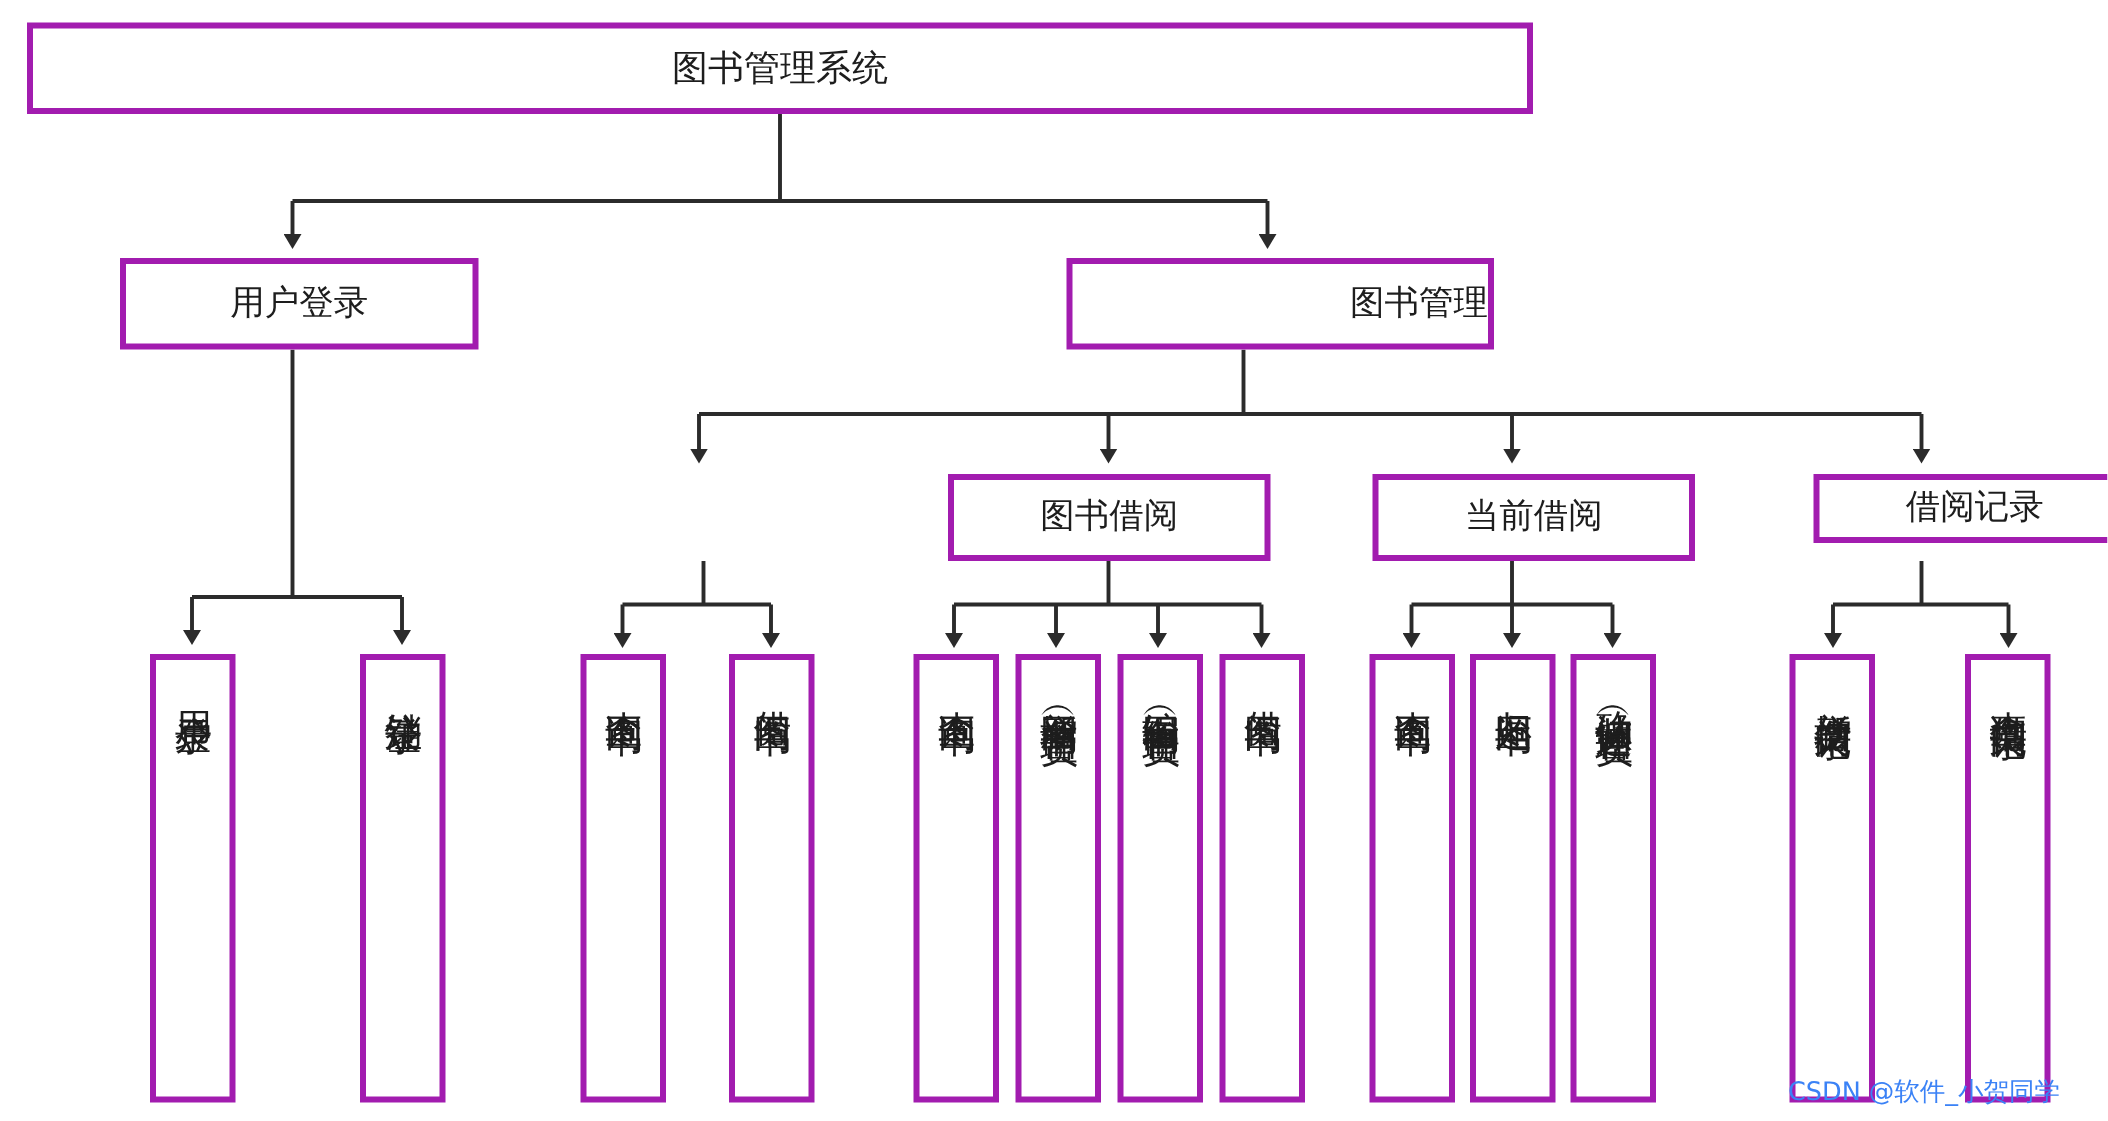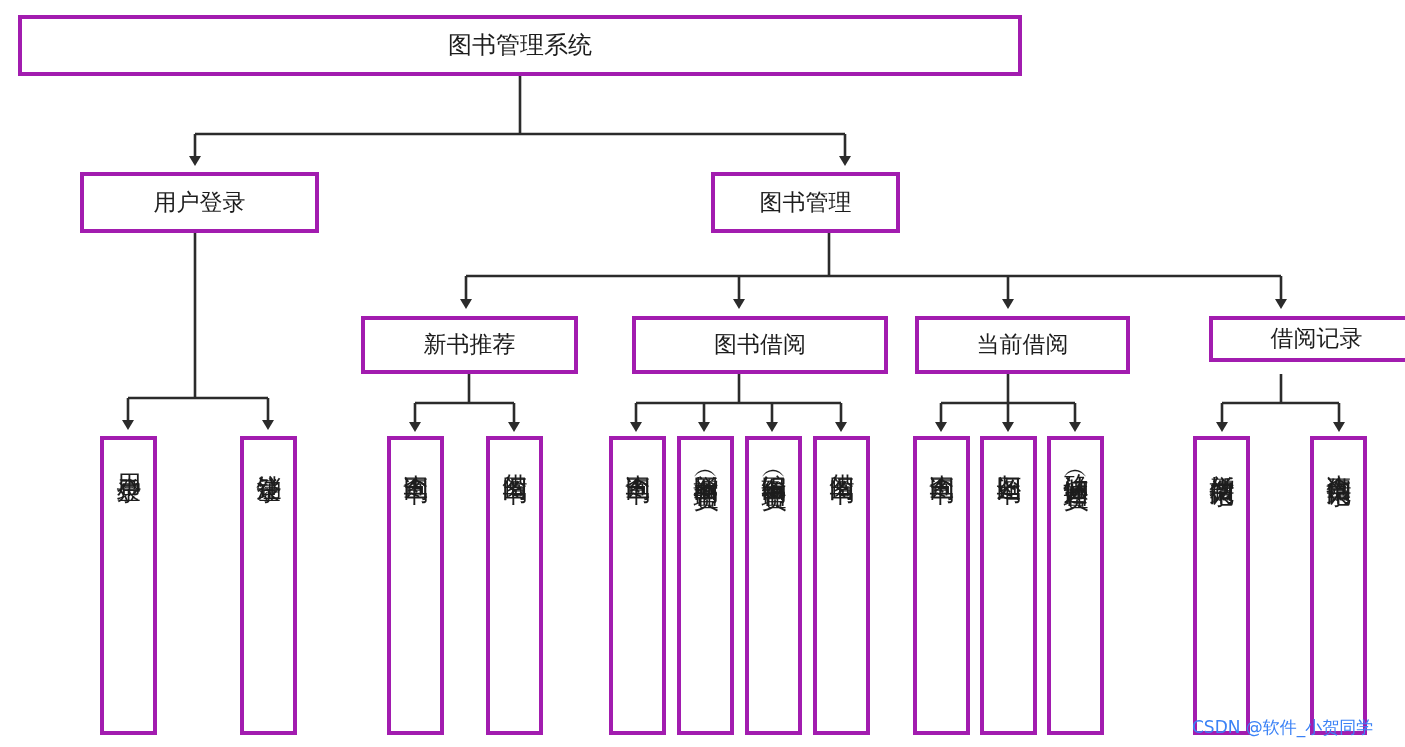--- a/index.html
+++ b/index.html
@@ -126,28 +126,25 @@
     </g>
   </svg>
 
   <div class="node root horizontal" style="left:18px; top:15px; width:1004px; height:61px;">
     <span class="node-label">图书管理系统</span>
   </div>
 
   <div class="node horizontal" style="left:80px; top:172px; width:239px; height:61px;">
     <span class="node-label">用户登录</span>
   </div>
-  <div class="node horizontal" style="left:711px; top:172px; width:189px; height:61px;">
+  <div class="node horizontal" style="left:711px; top:172px; width:285px; height:61px;justify-content:flex-end;">
     <span class="node-label">图书管理</span>
   </div>
 
-  <div class="node horizontal" style="left:361px; top:316px; width:217px; height:58px;">
-    <span class="node-label">新书推荐</span>
-  </div>
-  <div class="node horizontal" style="left:632px; top:316px; width:256px; height:58px;">
+  <div class="node horizontal" style="left:632px; top:316px; width:215px; height:58px;">
     <span class="node-label">图书借阅</span>
   </div>
   <div class="node horizontal" style="left:901px; top:316px; width:215px; height:58px;margin-left:14px;">
     <span class="node-label">当前借阅</span>
   </div>
   <div class="node horizontal" style="left:1209px; top:316px; width:215px; height:46px;">
     <span class="node-label">借阅记录</span>
   </div>
 
   <div class="node vertical" style="left:100px; top:436px; width:57px; height:299px;">

